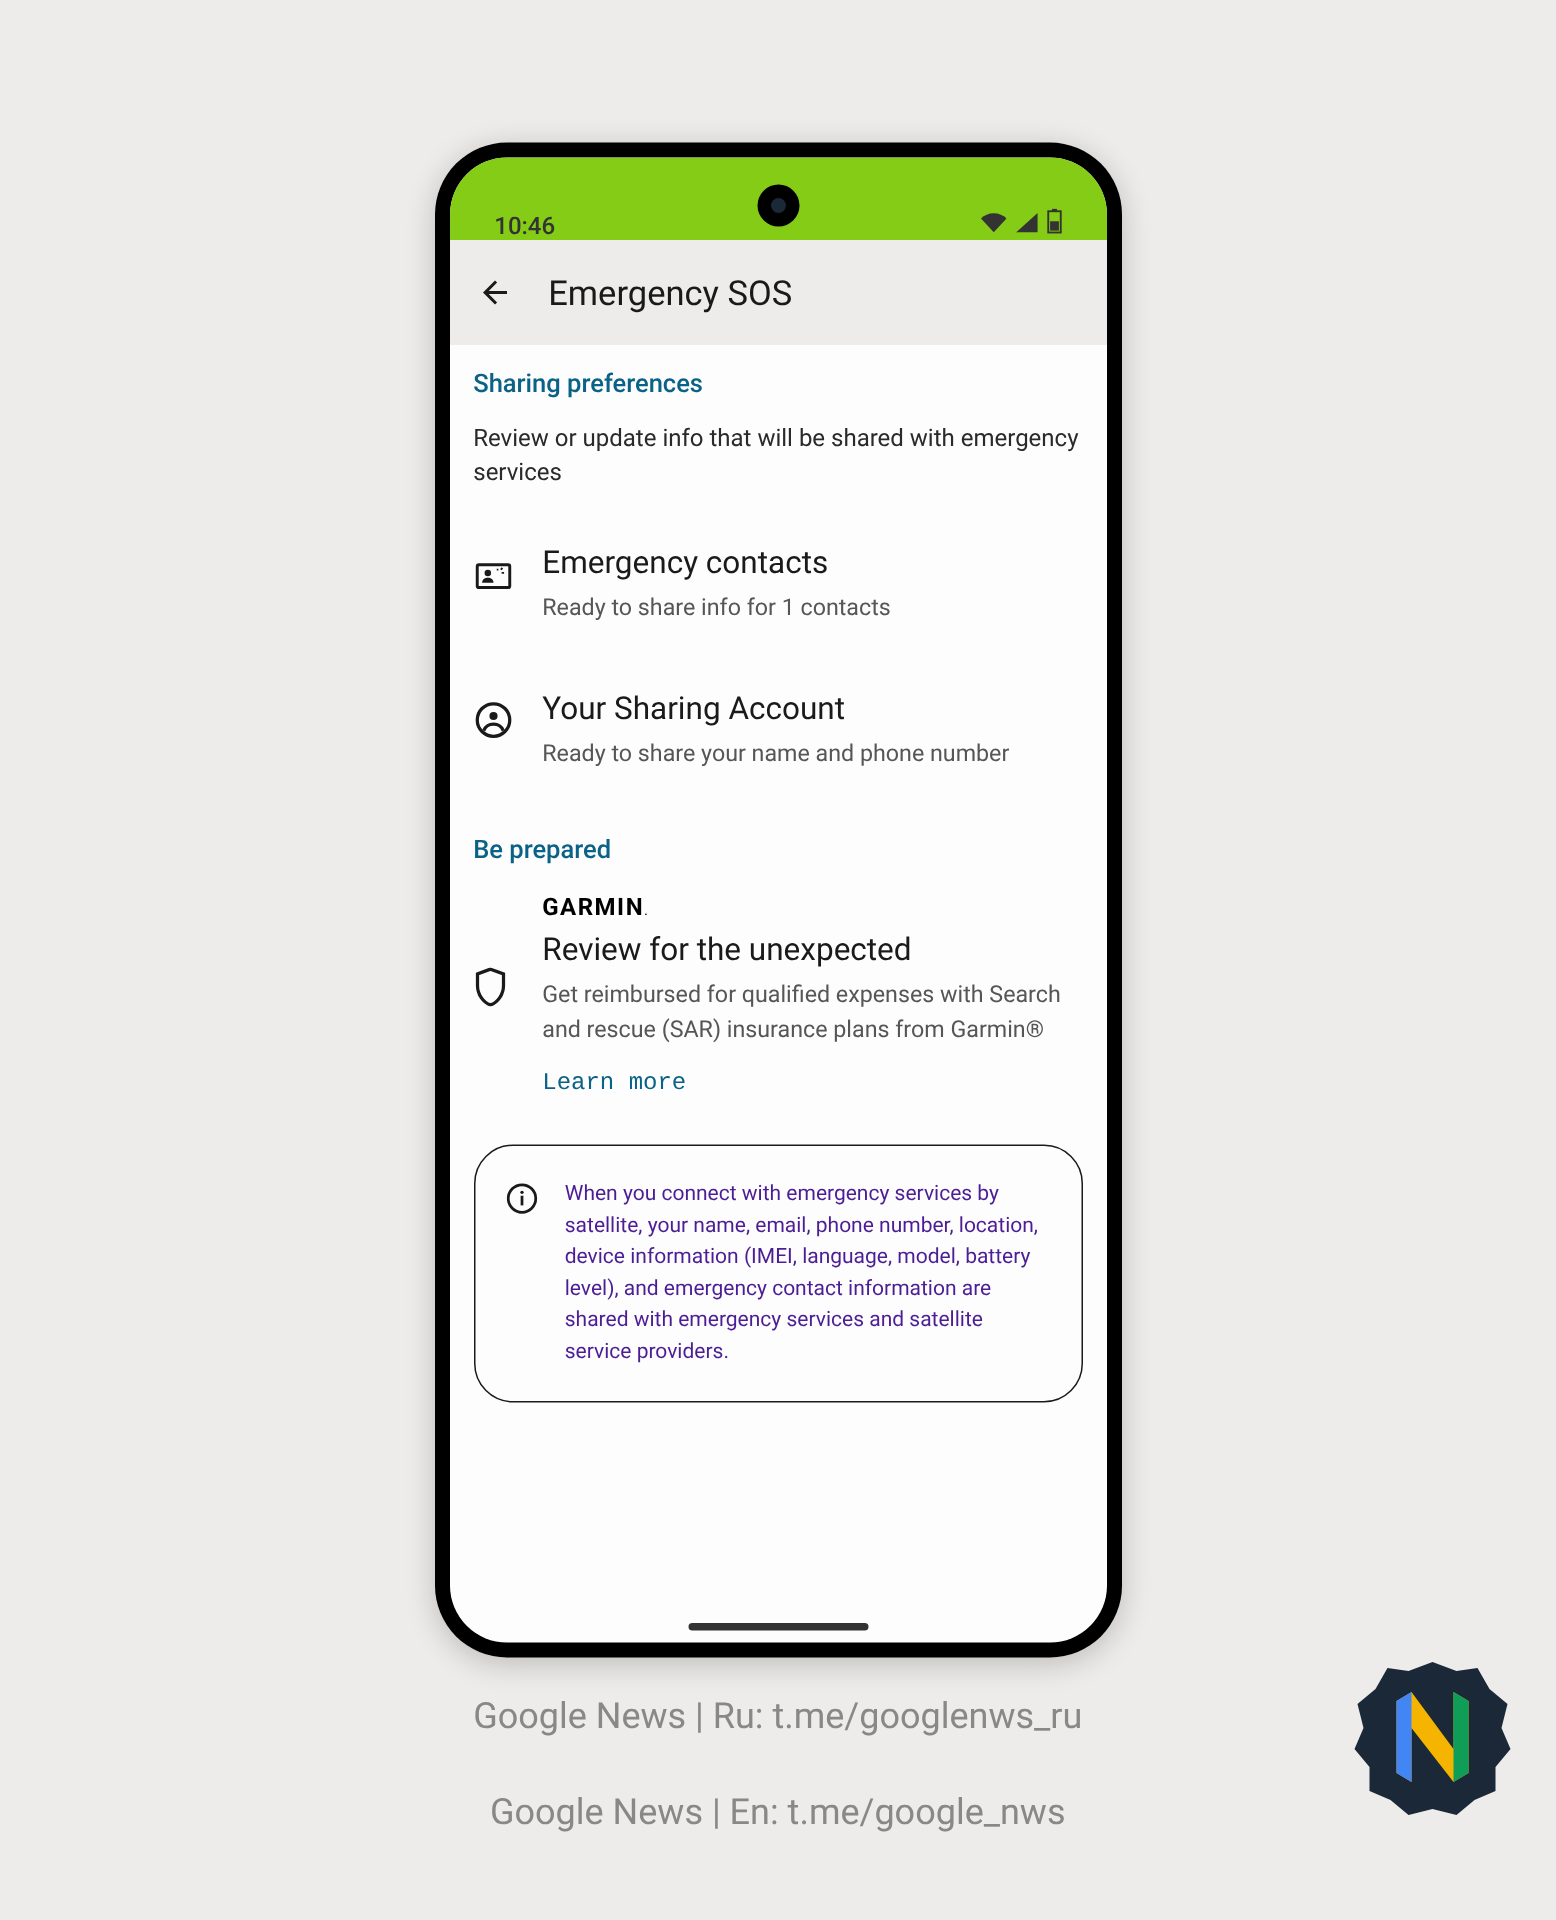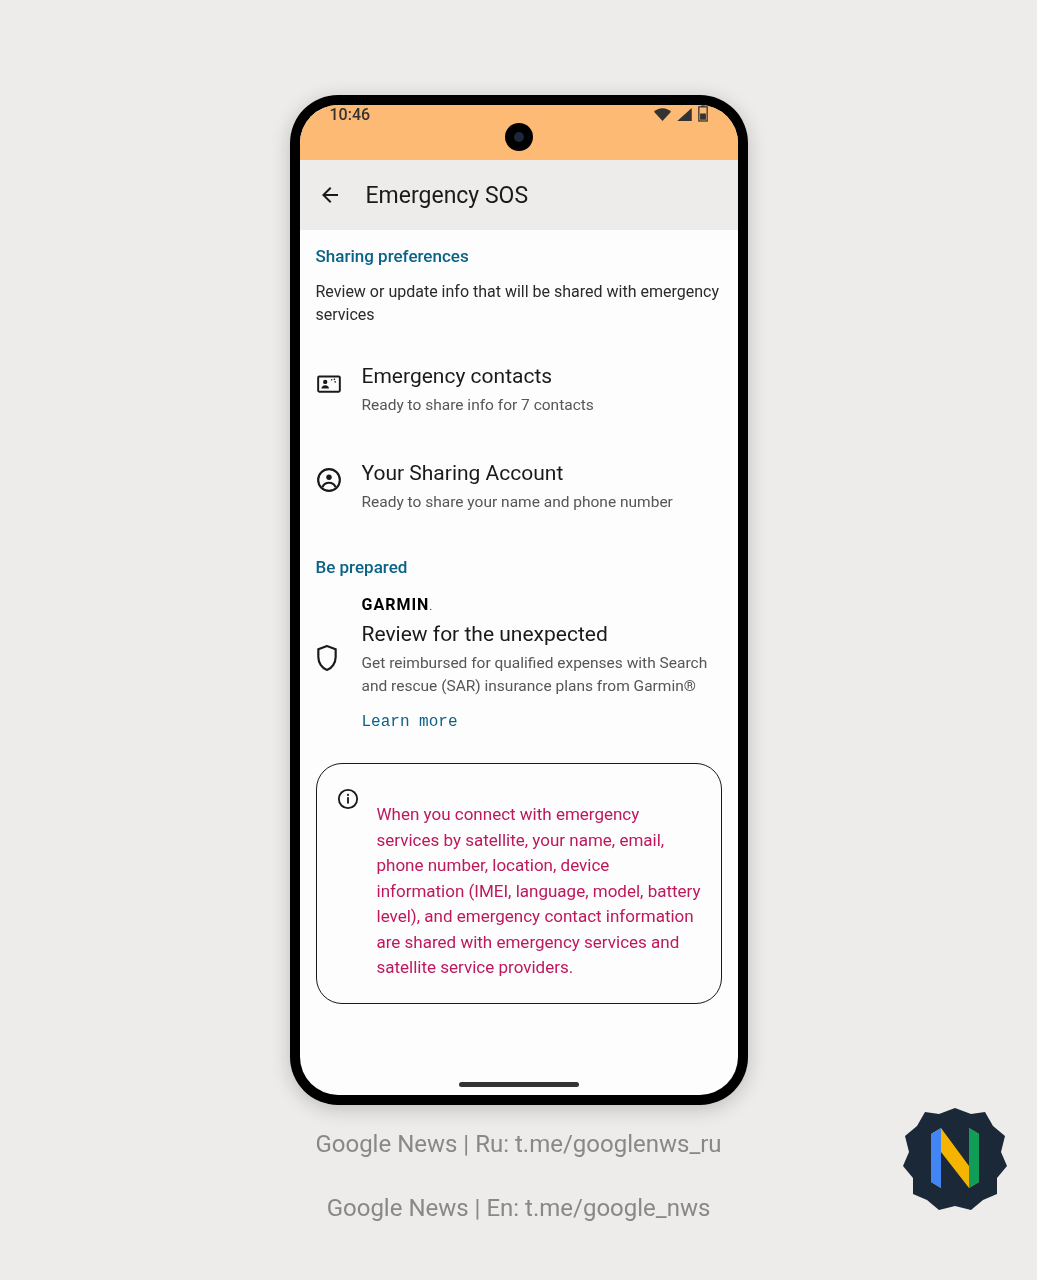--- a/index.html
+++ b/index.html
@@ -45,23 +45,23 @@
       justify-content: center;
     }
     .camera-inner {
       width: 10px;
       height: 10px;
       background: #1a2838;
       border-radius: 50%;
     }
     .status-bar {
       height: 55px;
-      background: #fdba74;
-      display: flex;
-      align-items: flex-start;
+      background: #84cc16;
+      display: flex;
+      align-items: flex-end;
       justify-content: space-between;
       padding: 0 30px;
       font-size: 16px;
       color: #333;
       font-weight: 500;
     }
     .status-right { display: flex; gap: 6px; align-items: center; }
     .app-bar {
       height: 70px;
       background: #edecea;
@@ -146,24 +146,23 @@
       display: flex;
       gap: 18px;
     }
     .info-icon {
       width: 22px;
       height: 22px;
       flex-shrink: 0;
       margin-top: 2px;
     }
     .info-text {
-      font-size: 17px;
-      color: #be185d;
+      font-size: 14px;
+      color: #4c1d95;
       line-height: 1.5;
-      margin-top: 16px;
     }
     .nav-handle {
       position: absolute;
       bottom: 8px;
       left: 50%;
       transform: translateX(-50%);
       width: 120px;
       height: 5px;
       background: #333;
       border-radius: 3px;
@@ -249,21 +248,21 @@
         <div class="pref-icon">
           <svg width="26" height="26" viewBox="0 0 24 24">
               <rect x="2" y="6" width="20" height="14" rx="1" stroke="#1a1a1a" stroke-width="1.8" fill="none"></rect>
               <circle cx="8.5" cy="11" r="2" fill="#1a1a1a"></circle>
               <path d="M5 17c0-1.8 1.5-3 3.5-3s3.5 1.2 3.5 3" fill="#1a1a1a"></path>
               <path d="M14 9h1M16.5 9l1-1M17 11h1.5" stroke="#1a1a1a" stroke-width="1.2"></path>
             </svg>
         </div>
         <div class="pref-content">
           <div class="pref-title">Emergency contacts</div>
-          <div class="pref-desc">Ready to share info for 7 contacts</div>
+          <div class="pref-desc">Ready to share info for 1 contacts</div>
         </div>
       </div>
 
       <div class="pref-item">
         <div class="pref-icon">
           <svg width="26" height="26" viewBox="0 0 24 24">
               <circle cx="12" cy="12" r="10" stroke="#1a1a1a" stroke-width="2" fill="none"></circle>
               <circle cx="12" cy="9.5" r="2.5" fill="#1a1a1a"></circle>
               <path d="M6 18.5c1-2.5 3.5-4 6-4s5 1.5 6 4" stroke="#1a1a1a" stroke-width="2" fill="none"></path>
             </svg>

